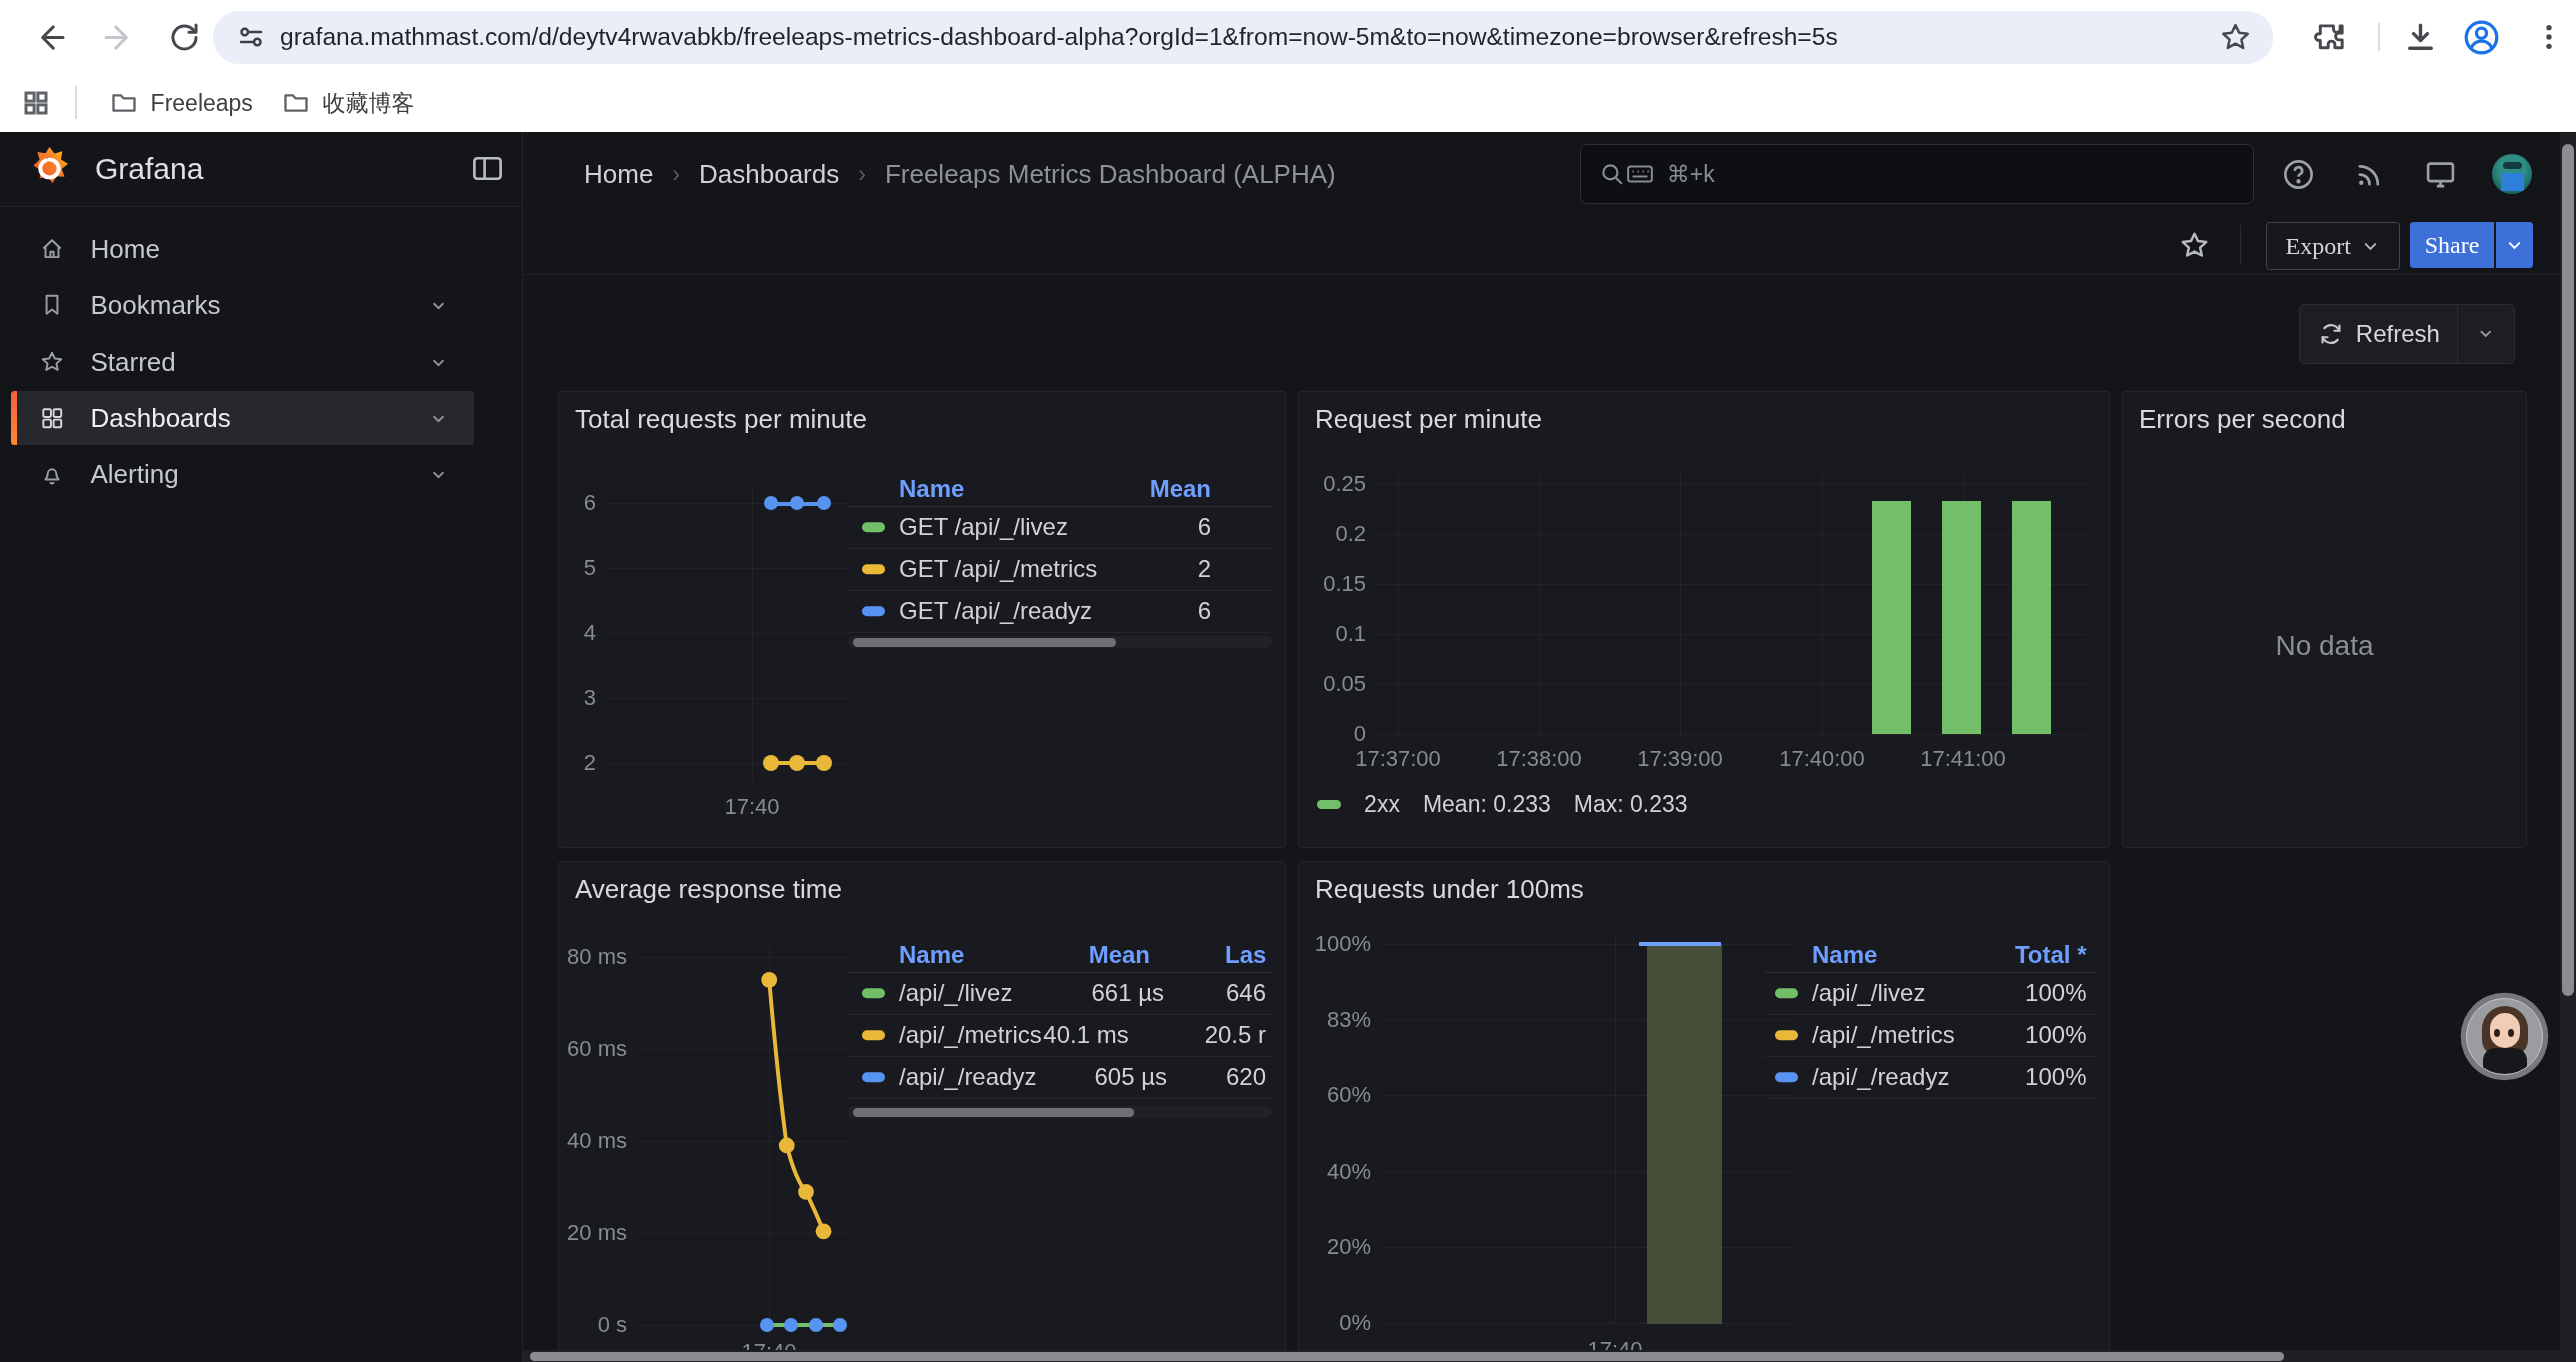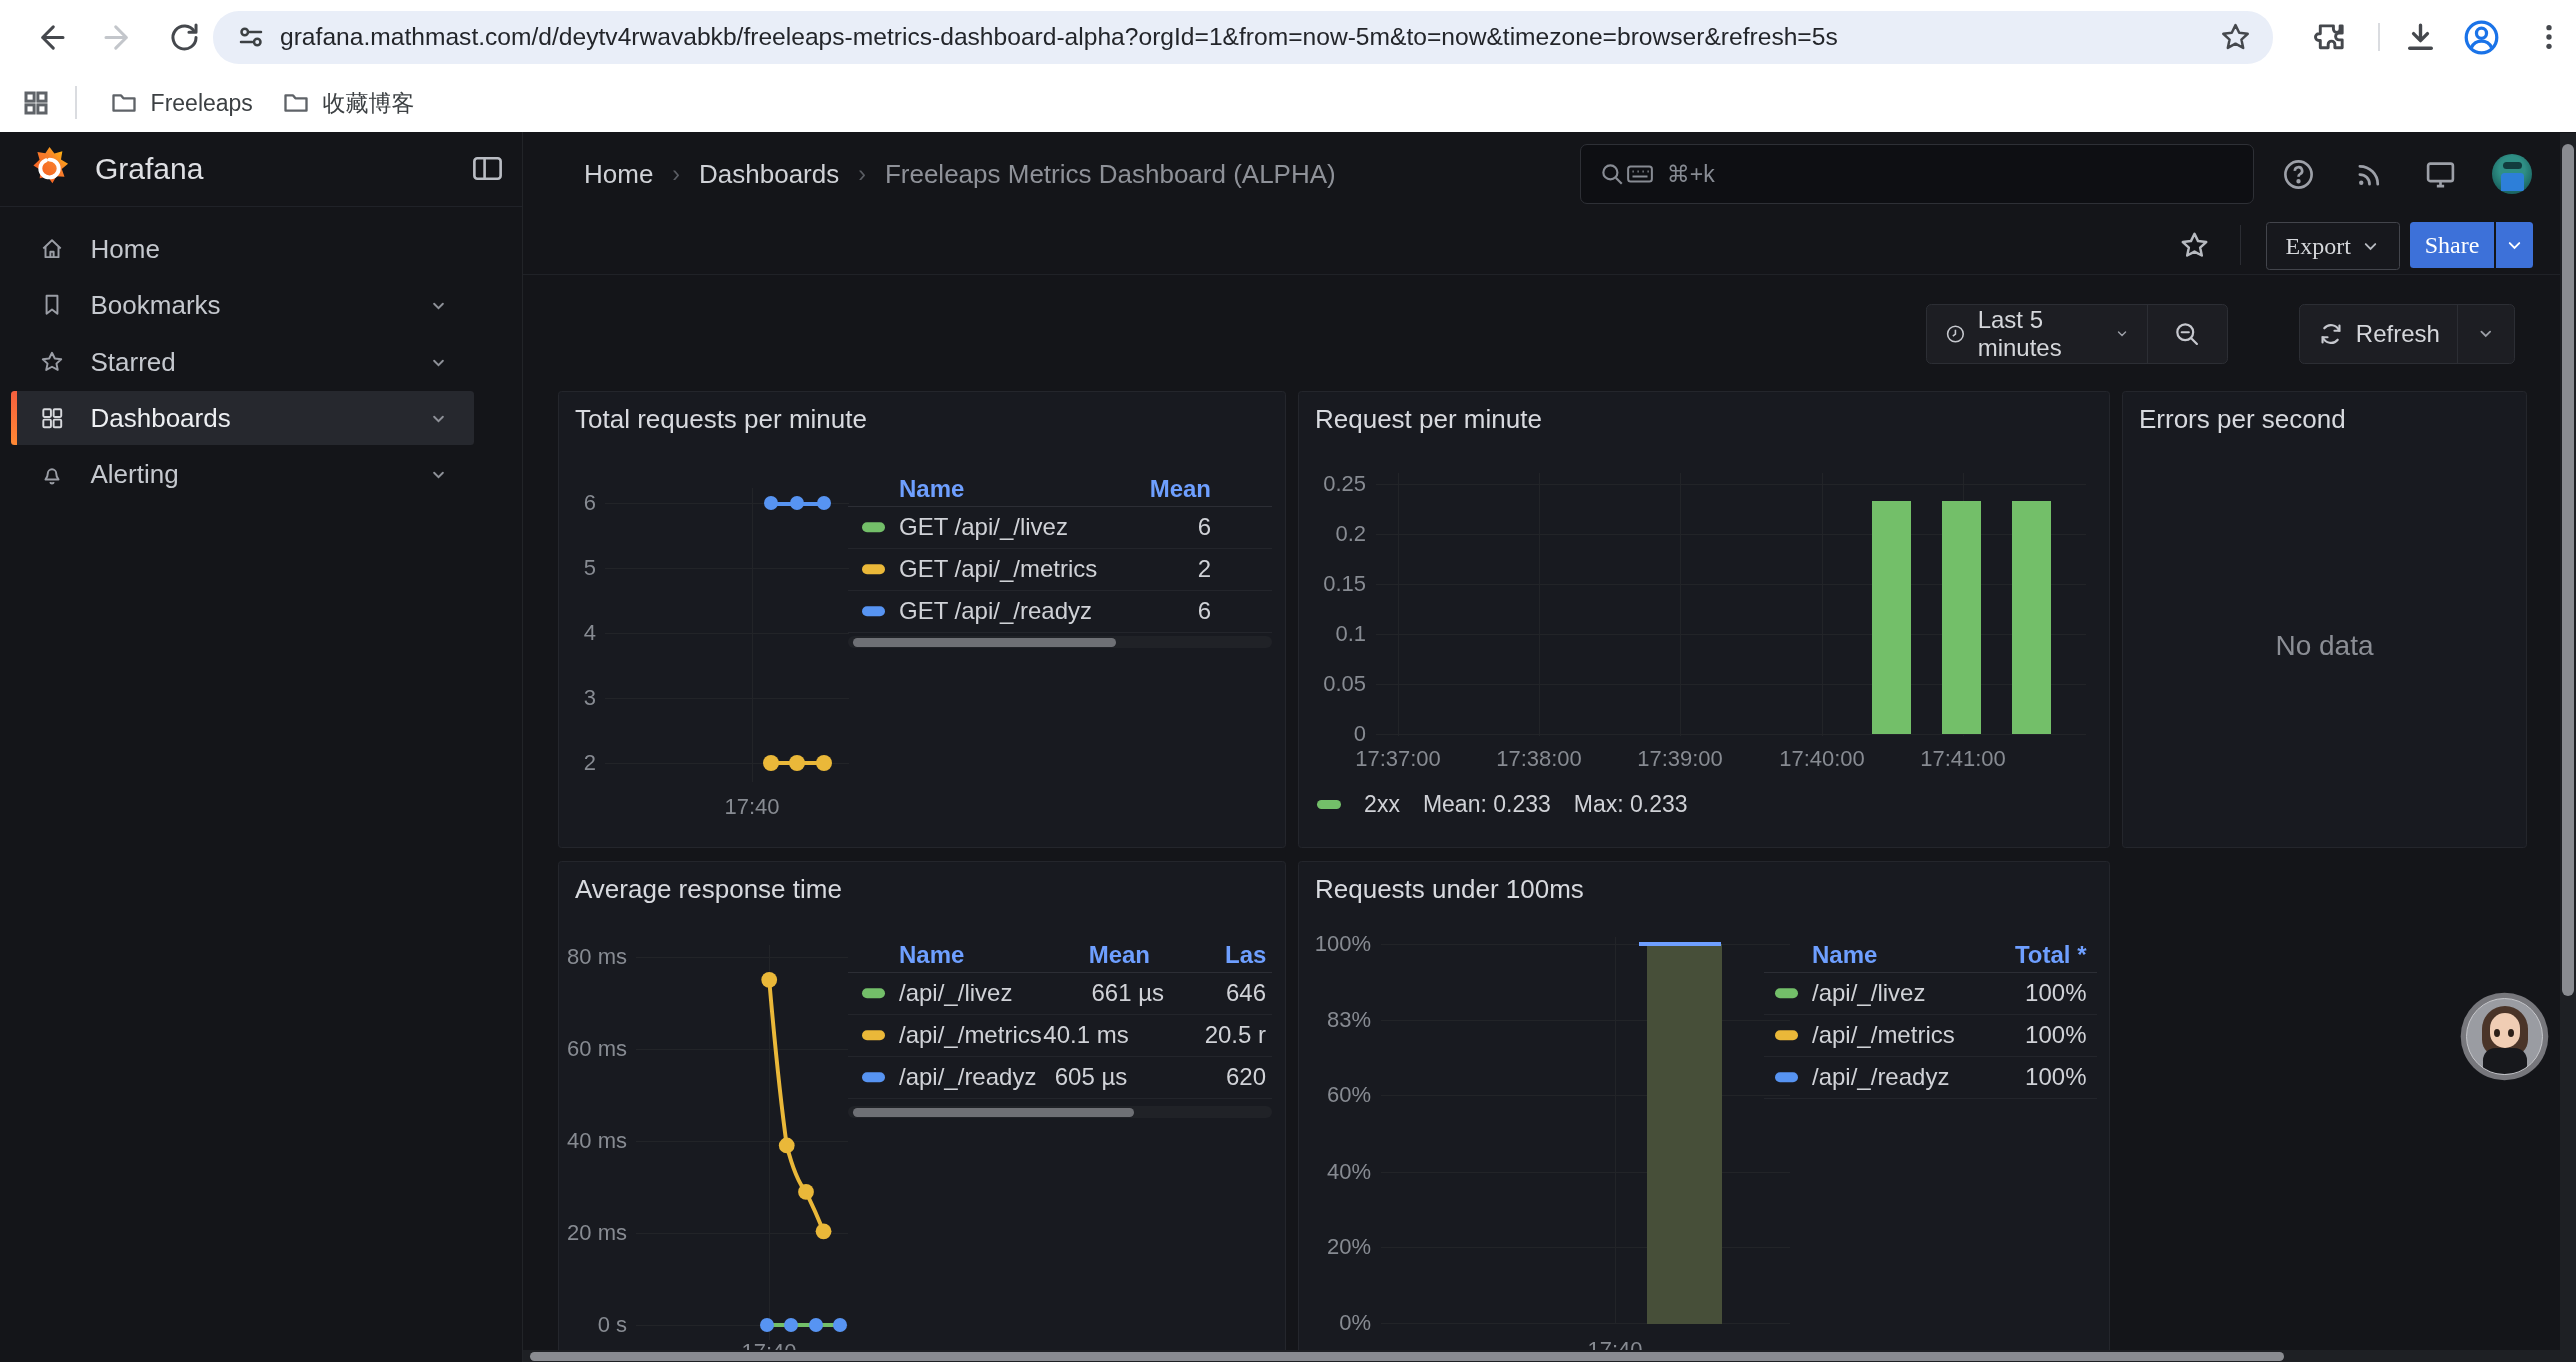--- a/index.html
+++ b/index.html
@@ -303,40 +303,20 @@
       </div>
       <div class="btn" id="share-chev">
         <svg width="19" height="19" viewBox="0 0 24 24" fill="none" stroke="#fff" stroke-width="2.4" stroke-linecap="round">
             <path d="M6 9l6 6 6-6"></path>
           </svg>
       </div>
     </div>
 
     <div id="canvas">
 
-      <div class="tgroup" style="left:1403px;width:300px">
-        <div class="tseg" style="width:212px">
-          <svg width="26" height="26" viewBox="0 0 24 24" fill="none" stroke="#c6c8ce" stroke-width="1.8">
-              <circle cx="12" cy="12" r="9"></circle>
-              <path d="M12 7v5.2L9 14.5"></path>
-            </svg>
-          <span>Last 5 minutes</span>
-          <svg width="17.5" height="17.5" viewBox="0 0 24 24" fill="none" stroke="#9da0a8" stroke-width="2.4" stroke-linecap="round">
-              <path d="M6 9l6 6 6-6"></path>
-            </svg>
-        </div>
-        <div class="tdiv"></div>
-        <div class="tseg" style="width:51px">
-          <svg width="28" height="28" viewBox="0 0 24 24" fill="none" stroke="#c6c8ce" stroke-width="1.9" stroke-linecap="round">
-              <circle cx="10.5" cy="10.5" r="6.8"></circle>
-              <line x1="7.5" y1="10.5" x2="13.5" y2="10.5"></line>
-              <line x1="15.6" y1="15.6" x2="20.5" y2="20.5"></line>
-            </svg>
-        </div>
-      </div>
       <div class="tgroup" style="left:1776px;width:214px">
         <div class="tseg" style="width:132px">
           <svg width="26" height="26" viewBox="0 0 24 24" fill="none" stroke="#c6c8ce" stroke-width="2" stroke-linecap="round">
               <path d="M19.5 9A8 8 0 0 0 5.8 6.7M4.5 15a8 8 0 0 0 13.7 2.3"></path>
               <path d="M19.8 4.2V9h-4.6M4.2 19.8V15h4.6"></path>
             </svg>
           <span>Refresh</span>
         </div>
         <div class="tdiv"></div>
         <div class="tseg" style="width:44px">
@@ -480,21 +460,21 @@
           </div>
           <div class="trow" style="top:77px">
             <span class="pill c-yellow"></span>
             <span class="td" style="left:51px">/api/_/metrics</span>
             <span class="td" style="left:175px;width:126px;text-align:center">40.1 ms</span>
             <span class="td" style="left:351px;width:67px;text-align:right">20.5 r</span>
           </div>
           <div class="trow" style="top:119px">
             <span class="pill c-blue"></span>
             <span class="td" style="left:51px">/api/_/readyz</span>
-            <span class="td" style="left:180px;width:126px;text-align:center">605 µs</span>
+            <span class="td" style="left:193px;width:126px;text-align:right">605 µs</span>
             <span class="td" style="left:351px;width:67px;text-align:right">620</span>
           </div>
         </div>
         <div class="hscroll" style="left:289px;top:244px;width:424px">
           <div class="hthumb" style="left:5.3px;width:281px"></div>
         </div>
       </div>
 
       <div class="panel" style="left:775px;top:587px;width:810px;height:526px">
         <div class="ptitle">Requests under 100ms</div>

